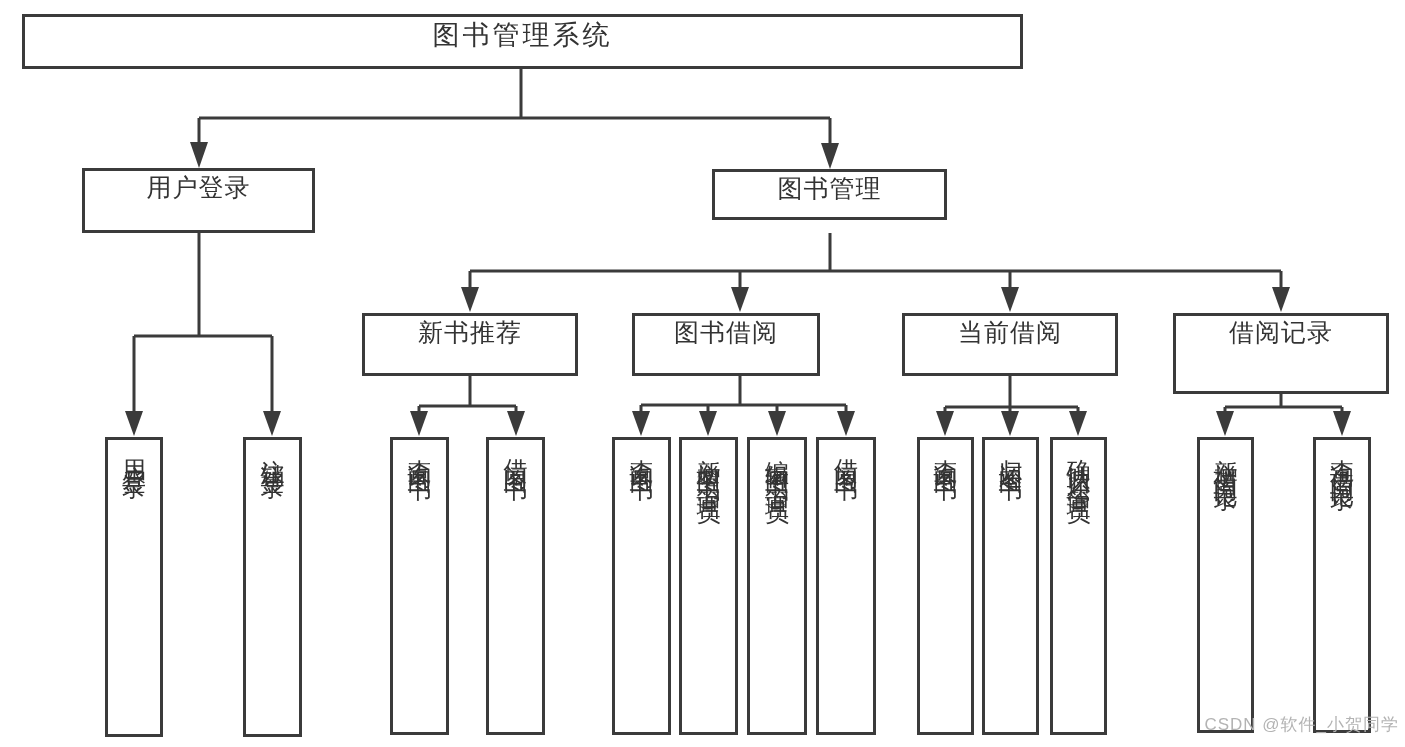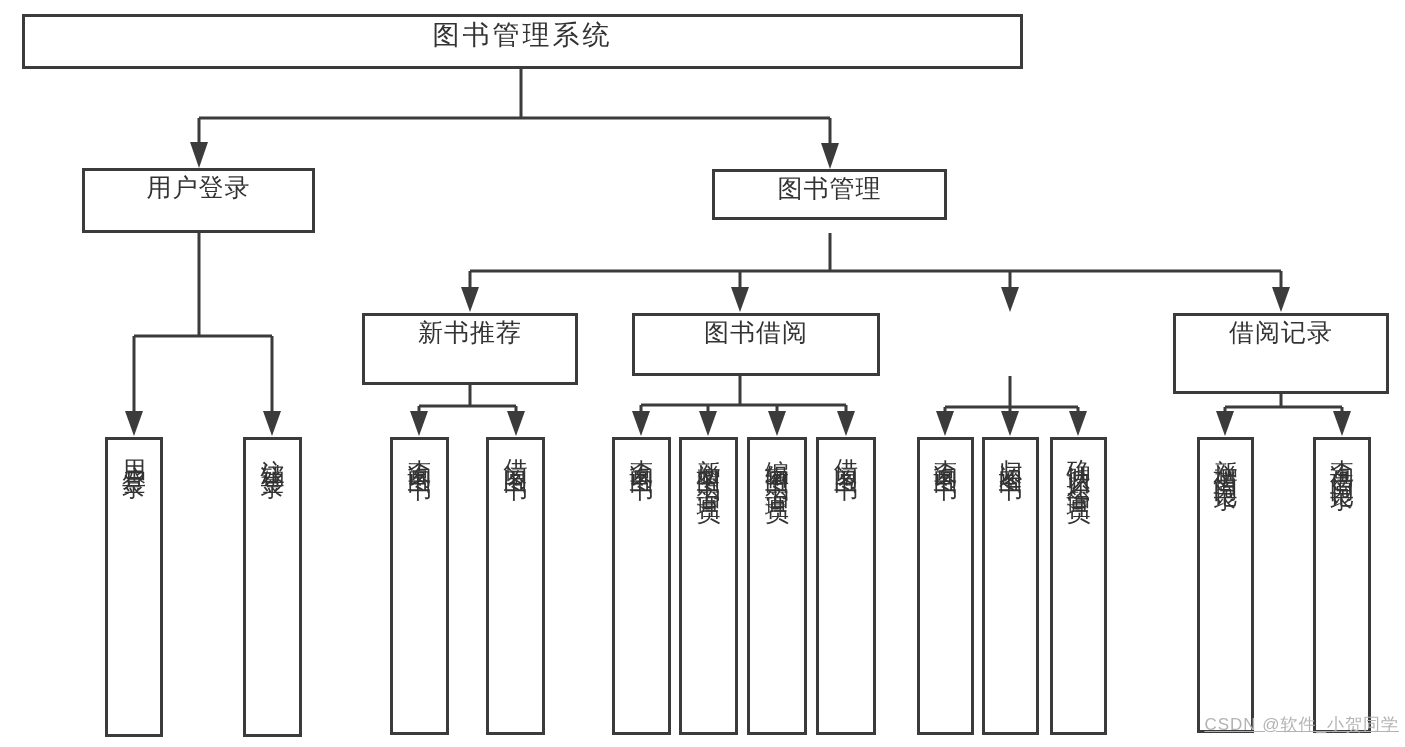--- a/index.html
+++ b/index.html
@@ -60,21 +60,20 @@
   }
   .watermark {
     position: absolute;
     right: 6px;
     bottom: 11px;
     font-size: 17px;
     letter-spacing: 1px;
     color: var(--color-watermark, #b3b3b3);
     z-index: 5;
     white-space: nowrap;
-    text-decoration: underline;
   }
 </style>
 </head>
 <body>
 
 <div class="canvas">
 
   <svg class="connectors" viewBox="0 0 1405 747" aria-hidden="true">
 
     <g>
@@ -129,25 +128,28 @@
     <span class="hlabel">图书管理系统</span>
   </div>
 
   <div class="box" style="left:82px; top:168px; width:233px; height:65px;">
     <span class="hlabel">用户登录</span>
   </div>
   <div class="box" style="left:712px; top:169px; width:235px; height:51px;">
     <span class="hlabel">图书管理</span>
   </div>
 
-  <div class="box" style="left:362px; top:313px; width:216px; height:72px;">
+  <div class="box" style="left:362px; top:313px; width:216px; height:63px;">
     <span class="hlabel">新书推荐</span>
   </div>
-  <div class="box" style="left:632px; top:313px; width:248px; height:63px;">
+  <div class="box" style="left:632px; top:313px; width:188px; height:63px;">
     <span class="hlabel">图书借阅</span>
+  </div>
+  <div class="box" style="left:902px; top:313px; width:216px; height:63px;">
+    <span class="hlabel">当前借阅</span>
   </div>
   <div class="box" style="left:1173px; top:313px; width:216px; height:81px;">
     <span class="hlabel">借阅记录</span>
   </div>
 
   <div class="box vbox" style="left:105px; top:437px; width:58px; height:300px;">
     <span class="vlabel">用户登录</span>
   </div>
   <div class="box vbox" style="left:243px; top:437px; width:59px; height:300px;">
     <span class="vlabel">注销登录</span>

